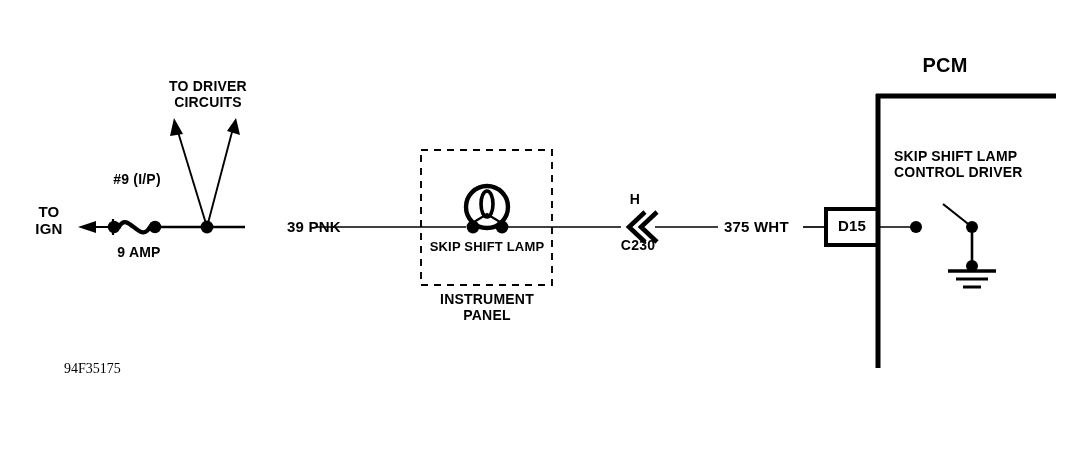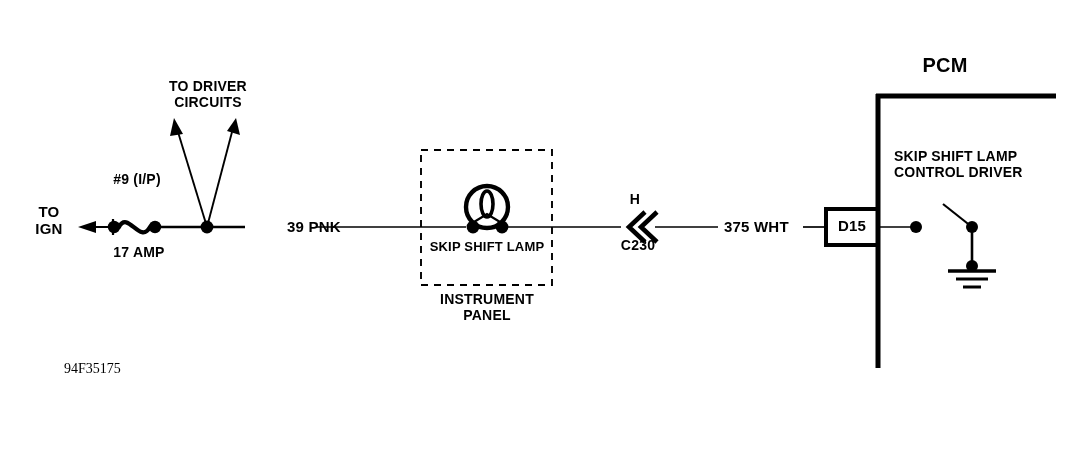--- a/index.html
+++ b/index.html
@@ -125,21 +125,21 @@
       <line x1="956" y1="279" x2="988" y2="279" stroke="#000" stroke-width="3"></line>
       <line x1="963" y1="287" x2="981" y2="287" stroke="#000" stroke-width="3"></line>
     </g>
 
   </svg>
 
   <div class="lbl f15 lbl-c" style="left:26px; top:203px; width:46px;"><span>TO</span><br><span>IGN</span></div>
 
   <div class="lbl f14 lbl-c" style="left:96px; top:172px; width:82px;">#9 (I/P)</div>
 
-  <div class="lbl f14 lbl-c" style="left:99px; top:245px; width:80px;">17 AMP</div>
+  <div class="lbl f14 lbl-c" style="left:99px; top:245px; width:80px;">9 AMP</div>
 
   <div class="lbl f14 lbl-c" style="left:148px; top:79px; width:120px;"><span>TO DRIVER</span><br><span>CIRCUITS</span></div>
 
   <div class="lbl f15" style="left:253px; top:218px;margin-left:34px;">39 PNK</div>
 
   <div class="lbl f13 lbl-c" style="left:414px; top:240px; width:146px;">SKIP SHIFT LAMP</div>
 
   <div class="lbl f14 lbl-c" style="left:424px; top:292px; width:126px;"><span>INSTRUMENT</span><br><span>PANEL</span></div>
 
   <div class="lbl f14 lbl-c" style="left:621px; top:192px; width:28px;">H</div>

